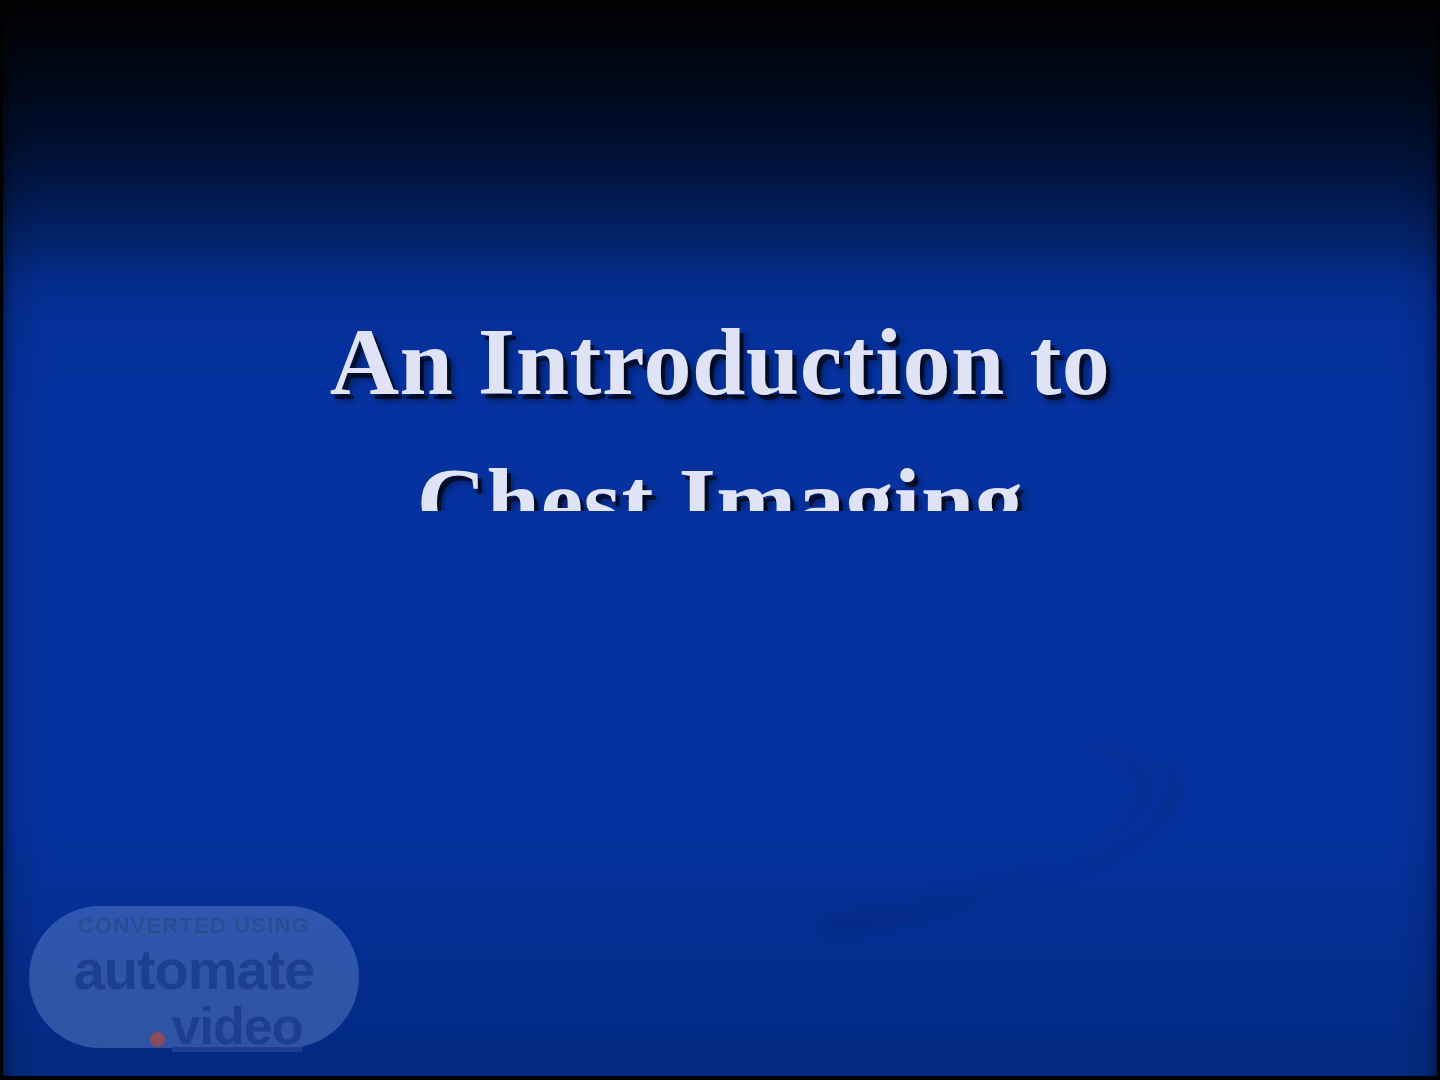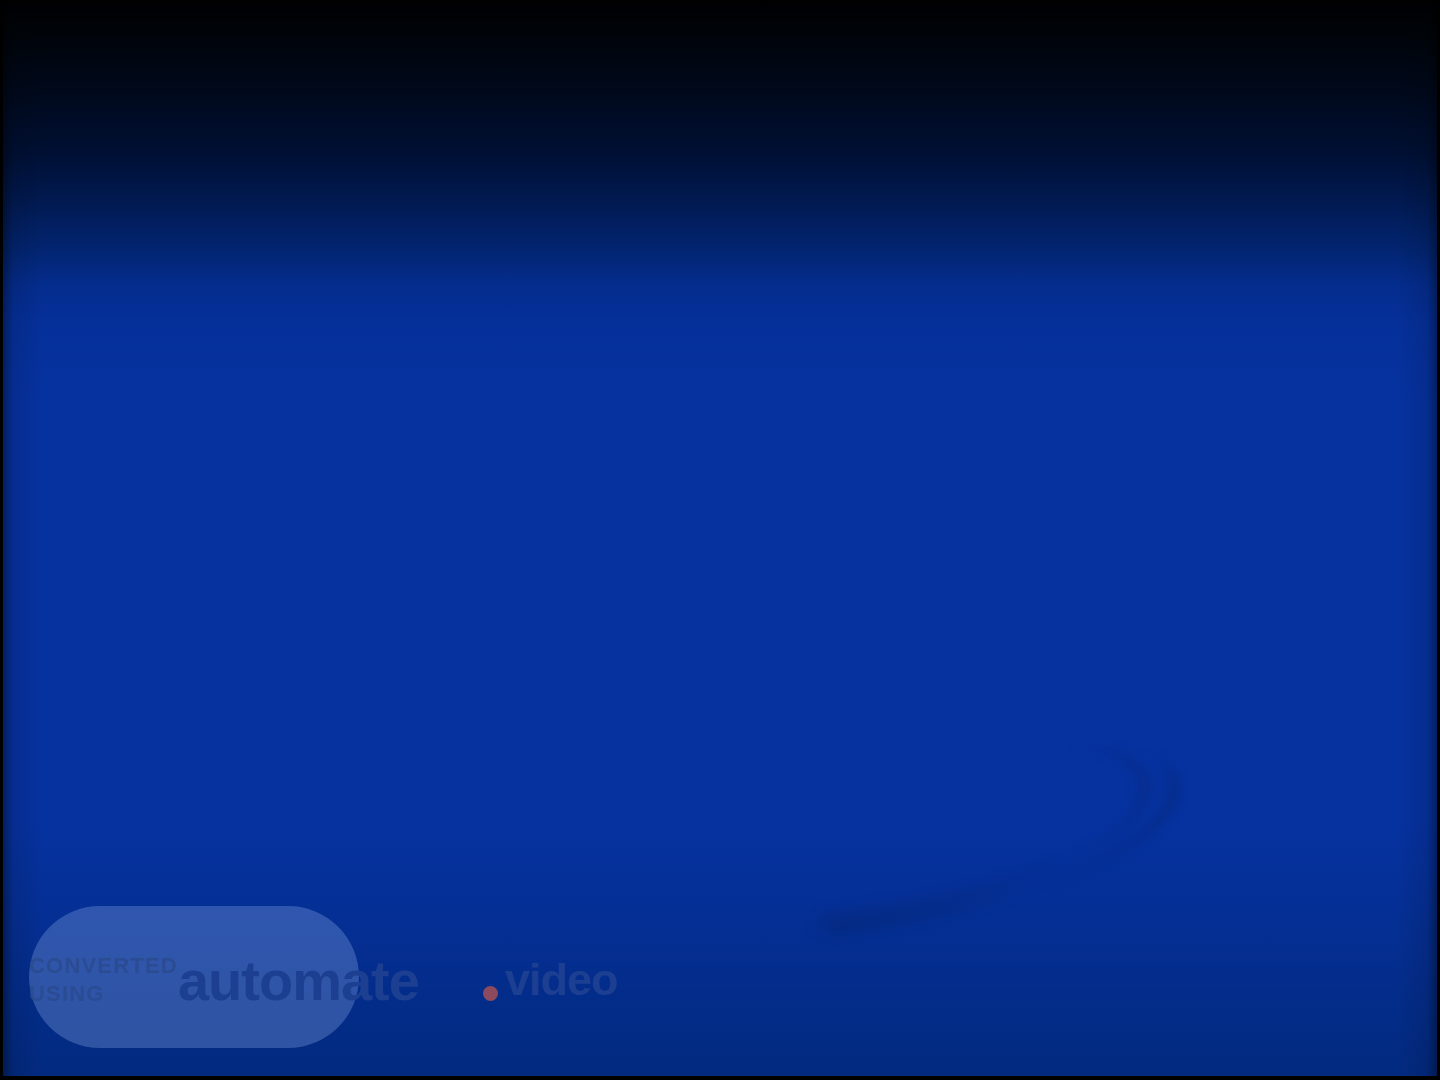--- a/index.html
+++ b/index.html
@@ -101,21 +101,21 @@
   
   #watermark-badge {
     position: absolute;
     left: 26px;
     top: 903px;
     width: 330px;
     height: 142px;
     border-radius: 71px;
     background: rgba(150, 180, 235, 0.30);
     display: flex;
-    flex-direction: row;
+    flex-direction: column;
     align-items: center;
     justify-content: flex-start;
     padding-top: 6px;
     box-sizing: border-box;
     font-family: "Liberation Sans", sans-serif;
   }
   #watermark-eyebrow {
     color: #2b4b91;
     font-family: "Liberation Sans", sans-serif;
     font-size: 22px;
@@ -144,43 +144,48 @@
     width: 15px;
     height: 15px;
     border-radius: 50%;
     background: #8d4a5c;
     margin-right: 7px;
     margin-top: 26px;
   }
   #watermark-tld {
     color: #1d3f92;
     font-family: "Liberation Sans", sans-serif;
-    font-size: 45px;
+    font-size: 52px;
     font-weight: 700;
     line-height: 56px;
     letter-spacing: -1px;
+    text-decoration: underline;
   }
 </style>
 </head>
 <body>
 
 <div id="slide-stage">
 
   <div id="slide-canvas">
 
     <svg id="swoosh-decoration" viewBox="0 0 700 420" preserveAspectRatio="none" aria-hidden="true">
       <path d="M 40 250 C 150 238, 250 218, 320 180 C 370 152, 385 118, 350 96
                C 336 86, 312 82, 292 86 C 322 86, 344 96, 352 112
                C 368 142, 330 178, 262 208 C 196 238, 108 258, 30 266 Z" fill="#06287c" opacity="0.85"></path>
       <path d="M 48 262 C 160 252, 268 228, 344 186 C 404 152, 414 110, 364 90
                C 396 104, 398 144, 344 180 C 268 230, 152 258, 44 272 Z" fill="#03225f" opacity="0.70"></path>
     </svg>
 
     <div id="edge-shade"></div>
 
+    <div id="title-block">
+      <span class="title-line" id="title-line-1">An Introduction to</span>
+      <span class="title-line" id="title-line-2">Chest Imaging</span>
+    </div>
 
     <div id="watermark-badge">
       <div id="watermark-eyebrow">CONVERTED USING</div>
       <div id="watermark-wordmark">automate</div>
       <div id="watermark-tld-row">
         <span id="watermark-dot"></span>
         <span id="watermark-tld">video</span>
       </div>
     </div>
 

